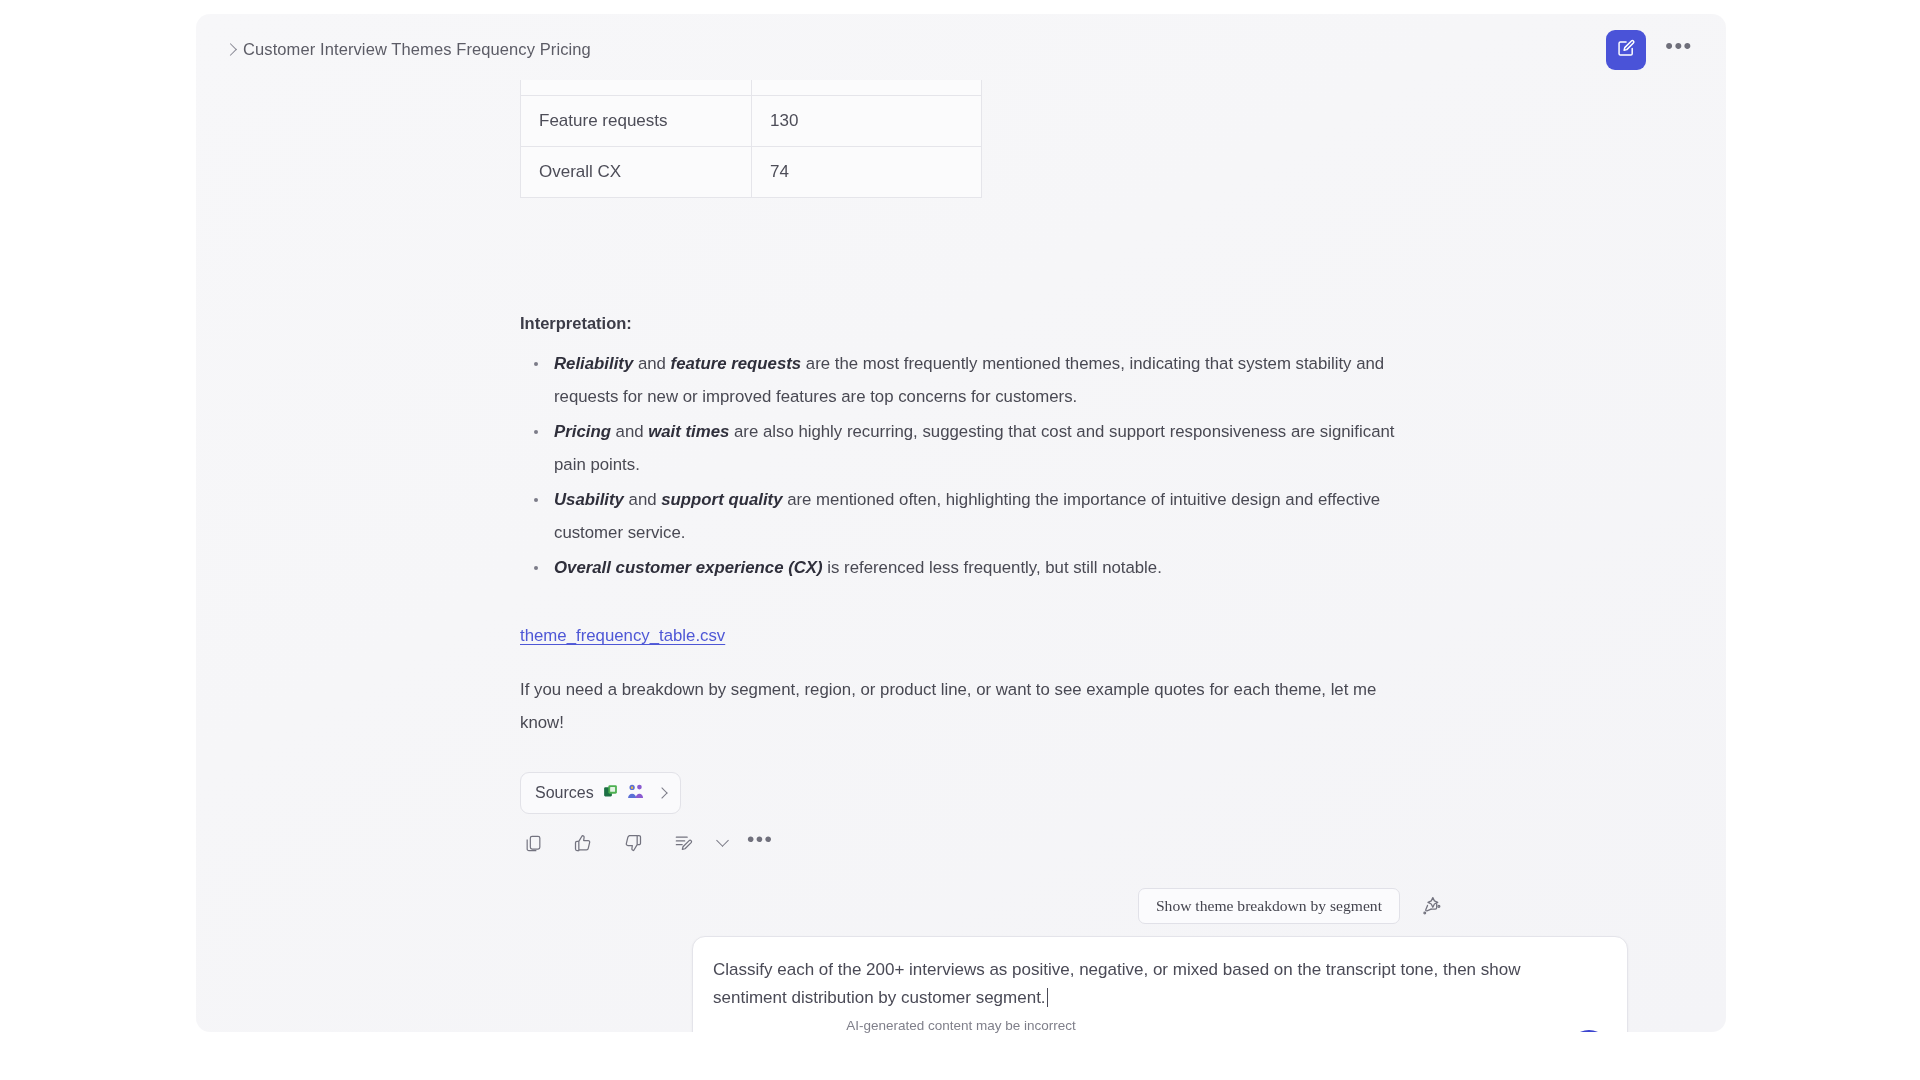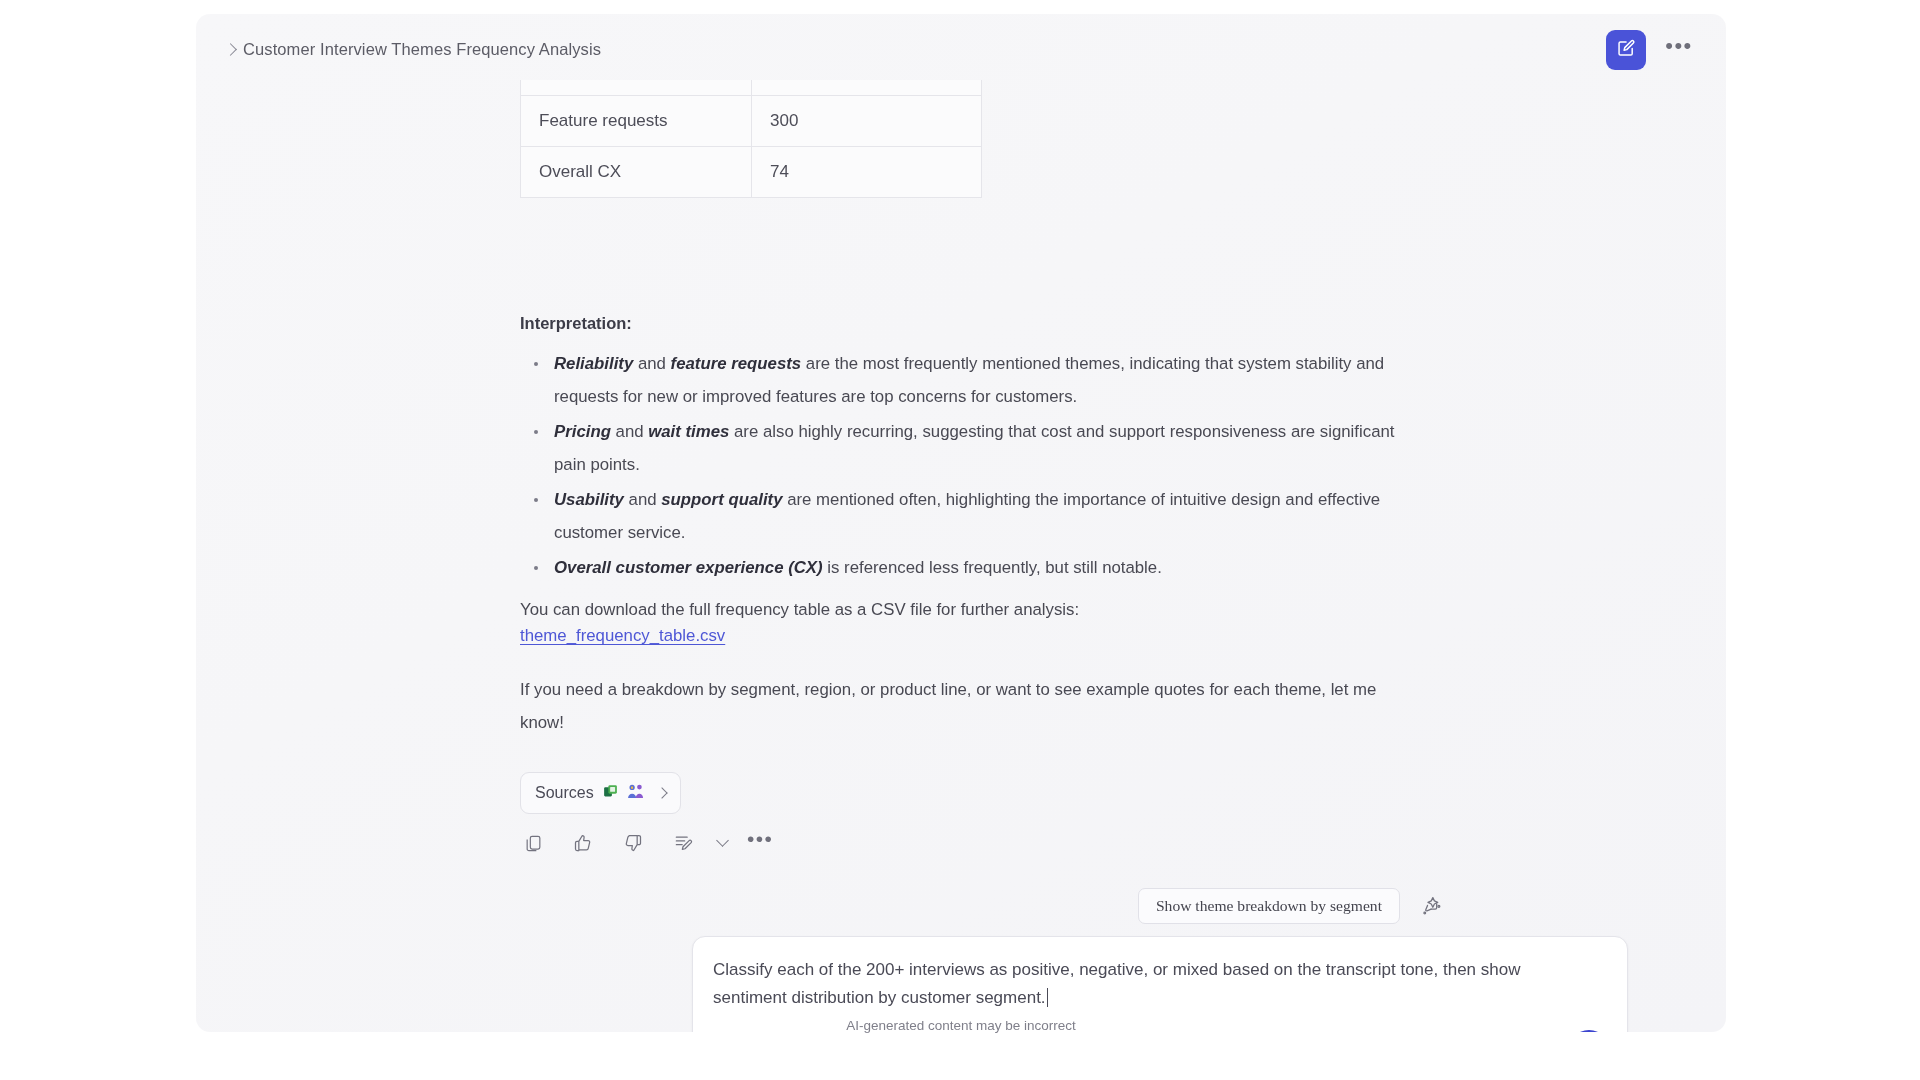--- a/index.html
+++ b/index.html
@@ -269,21 +269,21 @@
 </head>
 <body>
 
 <div id="root">
 
   <div class="panel">
 
     <div class="hdr">
       <div class="hdr-crumb">
         <span class="chev-right"></span>
-        <span>Customer Interview Themes Frequency Analysis</span>
+        <span>Customer Interview Themes Frequency Pricing</span>
       </div>
 
       <div class="hdr-actions">
         <div class="compose-btn">
           <span>
             <svg width="21" height="21" viewBox="0 0 24 24" fill="none" stroke="#ffffff" stroke-width="1.7" stroke-linecap="round" stroke-linejoin="round">
               <path d="M5 4.5h6.5M5 4.5a1.5 1.5 0 0 0-1.5 1.5v12A1.5 1.5 0 0 0 5 19.5h12a1.5 1.5 0 0 0 1.5-1.5v-6"></path>
               <path d="M17.6 3.4a1.6 1.6 0 0 1 2.3 2.3l-7.6 7.6-3 .7.7-3z"></path>
             </svg>
           </span>
@@ -298,40 +298,39 @@
 
       <div class="tbl-clip">
         <table class="tbl-inner">
           <tbody>
             <tr>
               <td class="c0"></td>
               <td></td>
             </tr>
             <tr>
               <td class="c0">Feature requests</td>
-              <td>300</td>
+              <td>130</td>
             </tr>
             <tr>
               <td class="c0">Overall CX</td>
               <td>74</td>
             </tr>
           </tbody>
         </table>
       </div>
 
       <div class="h-interp">Interpretation:</div>
 
       <ul class="bullets" id="bullet-list">
           <li><b>Reliability</b><span> and </span><b>feature requests</b><span> are the most frequently mentioned themes, indicating that system stability and requests for new or improved features are top concerns for customers.</span></li>
           <li><b>Pricing</b><span> and </span><b>wait times</b><span> are also highly recurring, suggesting that cost and support responsiveness are significant pain points.</span></li>
           <li><b>Usability</b><span> and </span><b>support quality</b><span> are mentioned often, highlighting the importance of intuitive design and effective customer service.</span></li>
           <li><b>Overall customer experience (CX)</b><span> is referenced less frequently, but still notable.</span></li>
         </ul>
 
-      <div class="para p-csv">You can download the full frequency table as a CSV file for further analysis:</div>
       <a class="csv-link" href="#">theme_frequency_table.csv</a>
 
       <div class="para p-more">If you need a breakdown by segment, region, or product line, or want to see example quotes for each theme, let me know!</div>
 
       <div class="sources">
         <span>Sources</span>
         <span>
           <svg width="17" height="17" viewBox="0 0 24 24">
             <rect x="3" y="6" width="11" height="13" rx="1.6" fill="#1d7044"></rect>
             <rect x="9" y="3" width="12" height="12" rx="2" fill="#4caf50"></rect>

